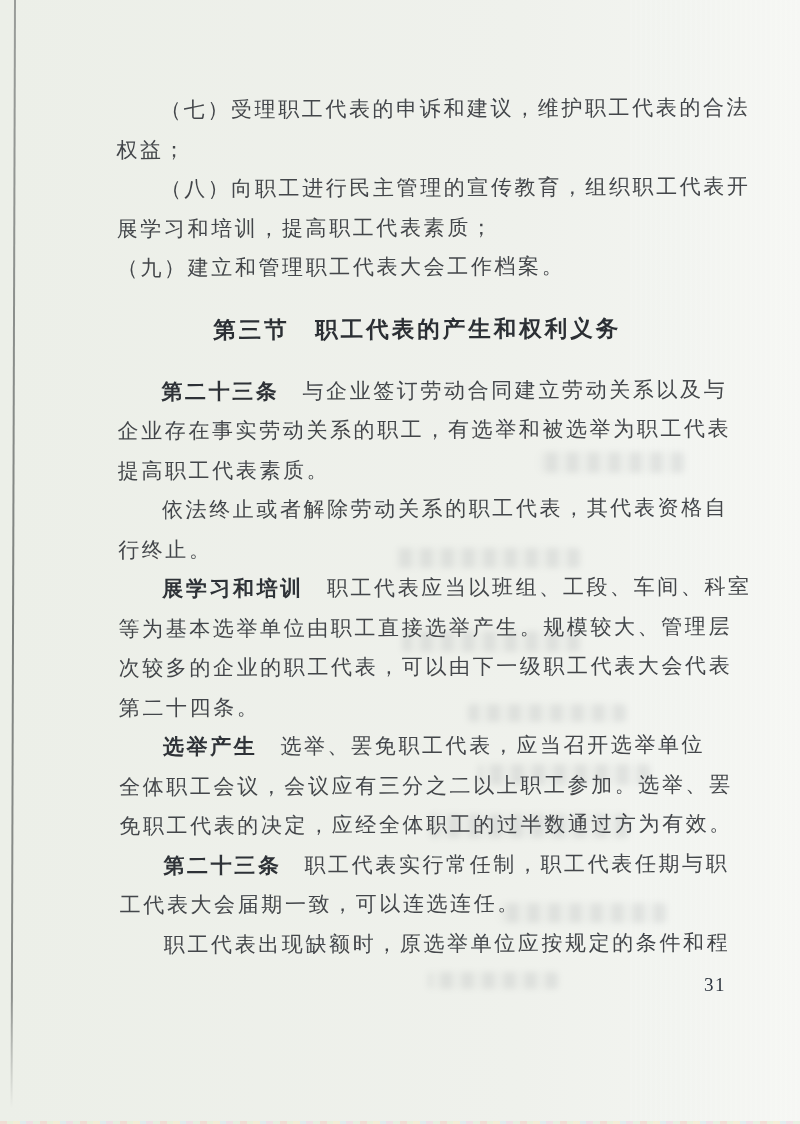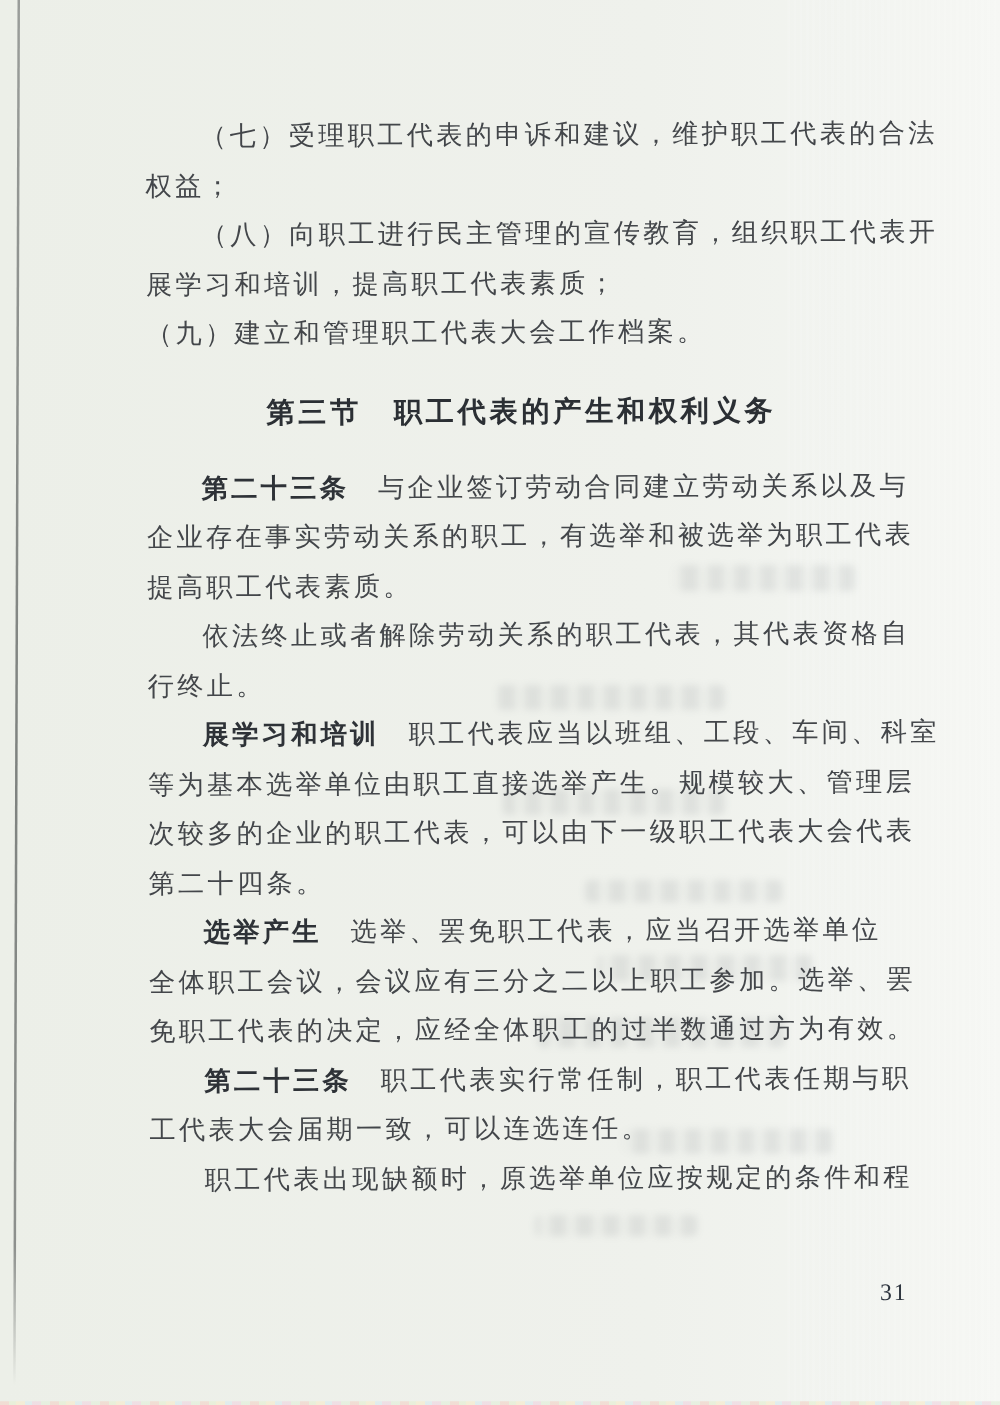--- a/index.html
+++ b/index.html
@@ -41,21 +41,21 @@
   }
   .line{height:39.5px;line-height:39.5px;white-space:nowrap;}
   .ind{text-indent:44px;}
   .b{font-weight:700;color:#2e3237;margin-right:23px;}
   .heading{
     height:40px;line-height:40px;margin:23px 0 21px 0;
     text-align:center;font-weight:700;font-size:22.5px;
     color:#2b2f34;letter-spacing:3px;white-space:nowrap;
   }
   .page-number{
-    position:absolute;left:704px;top:1024px;
+    position:absolute;left:704px;top:974px;
     font-size:19px;color:#2f3640;letter-spacing:1.5px;
     font-family:"Liberation Serif","DejaVu Serif",serif;
   }
   
   .ghost{
     position:absolute;border-radius:4px;
     background:repeating-linear-gradient(90deg,rgba(110,116,122,.38) 0 13px,rgba(110,116,122,.08) 13px 21px);
     filter:blur(3px);opacity:.34;transform:scaleX(-1);
     pointer-events:none;
   }

